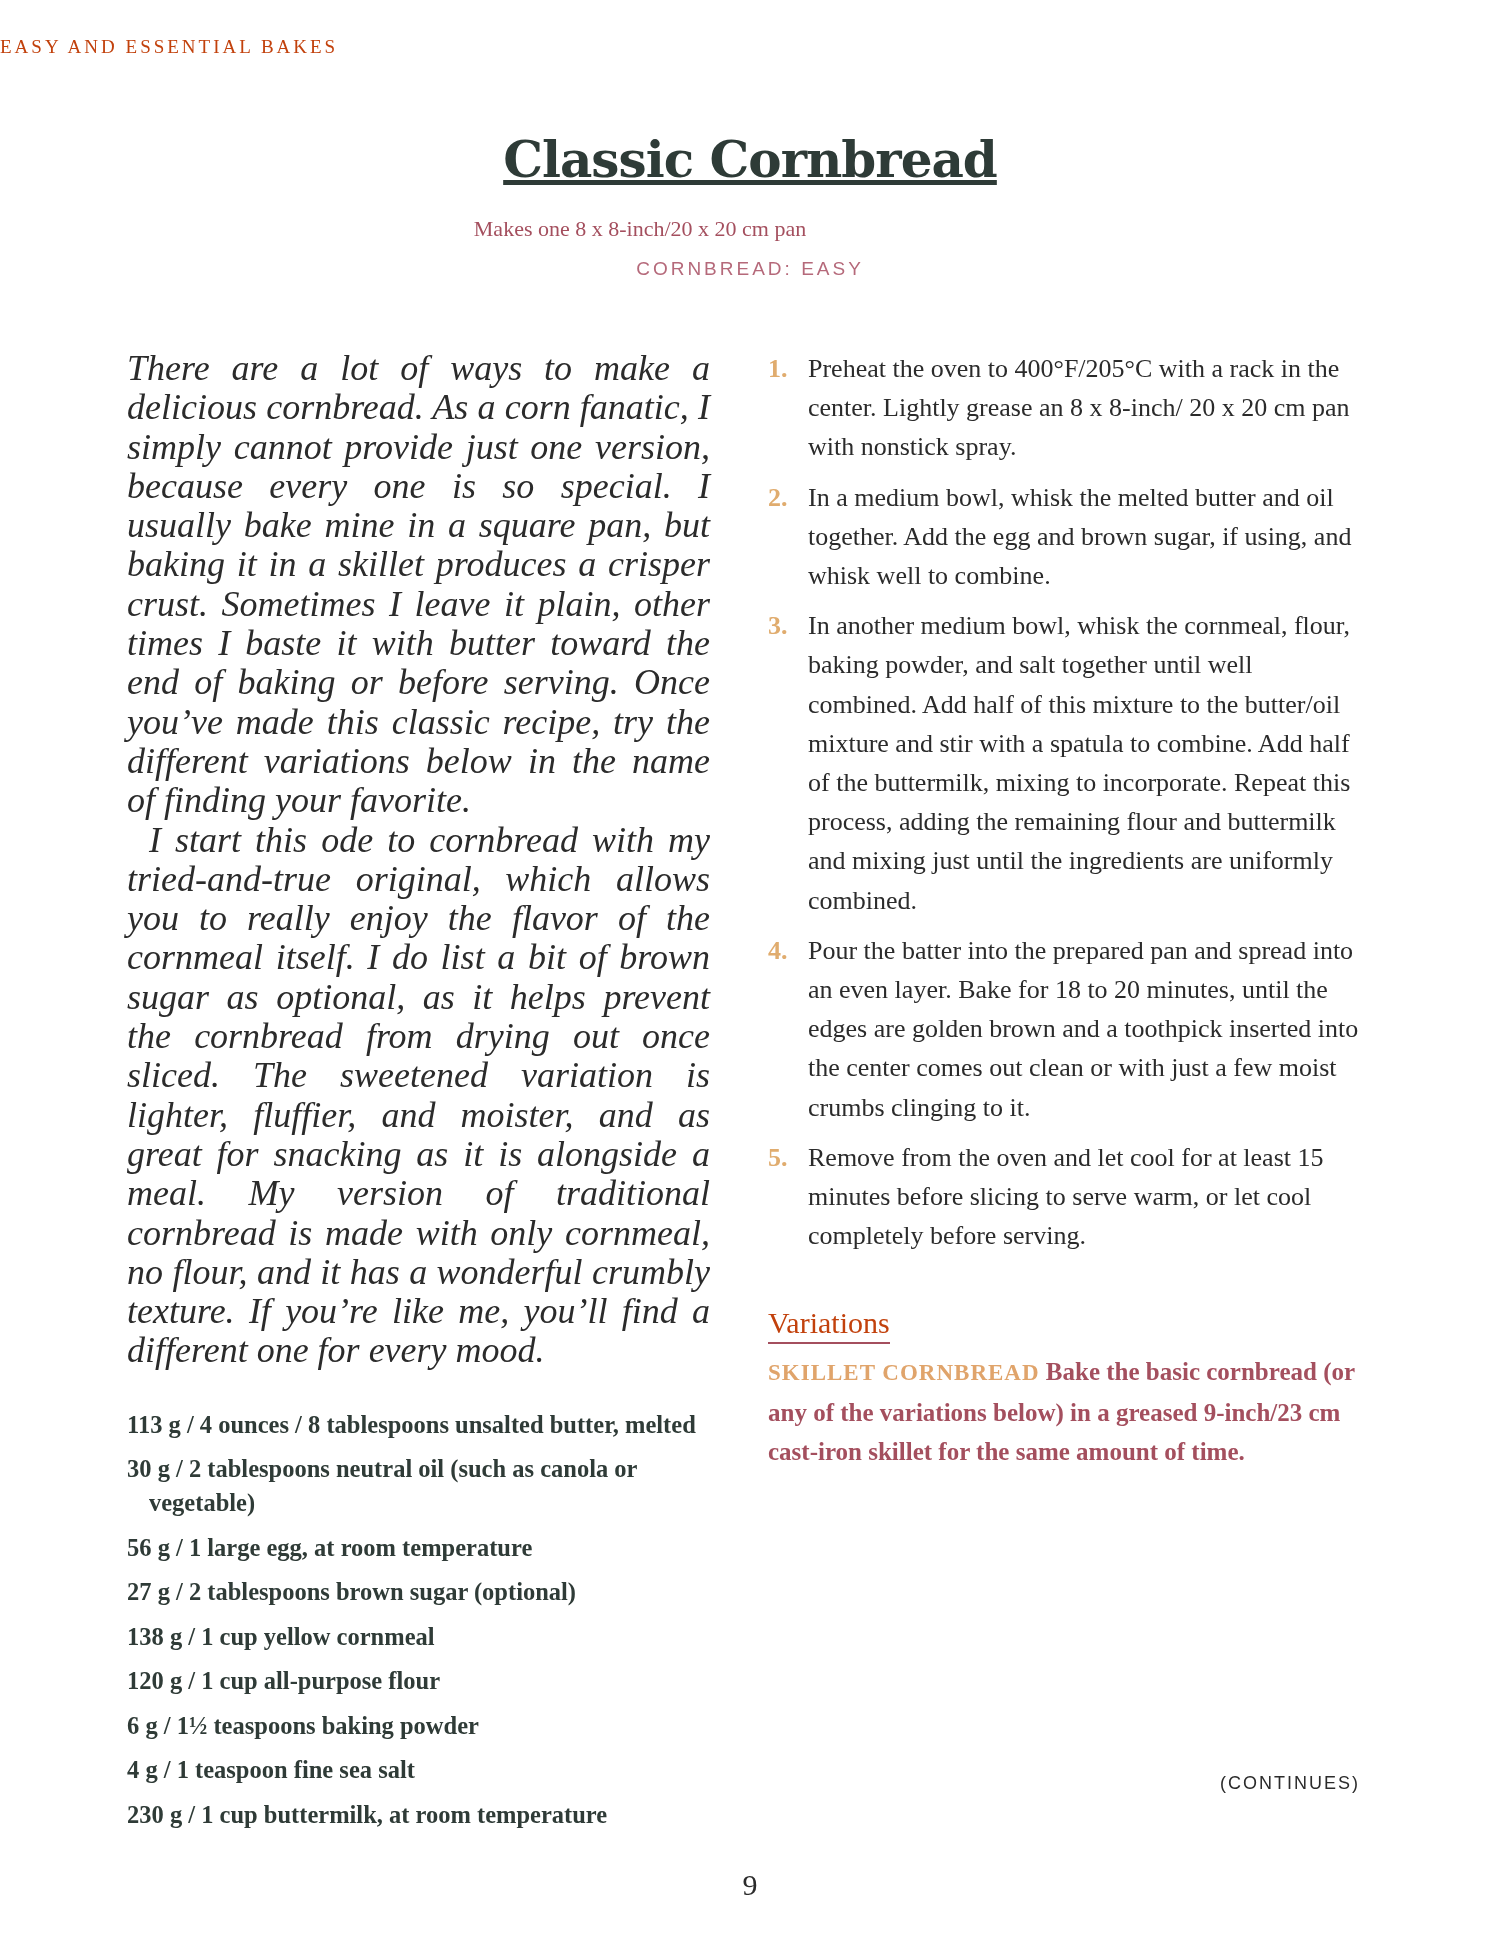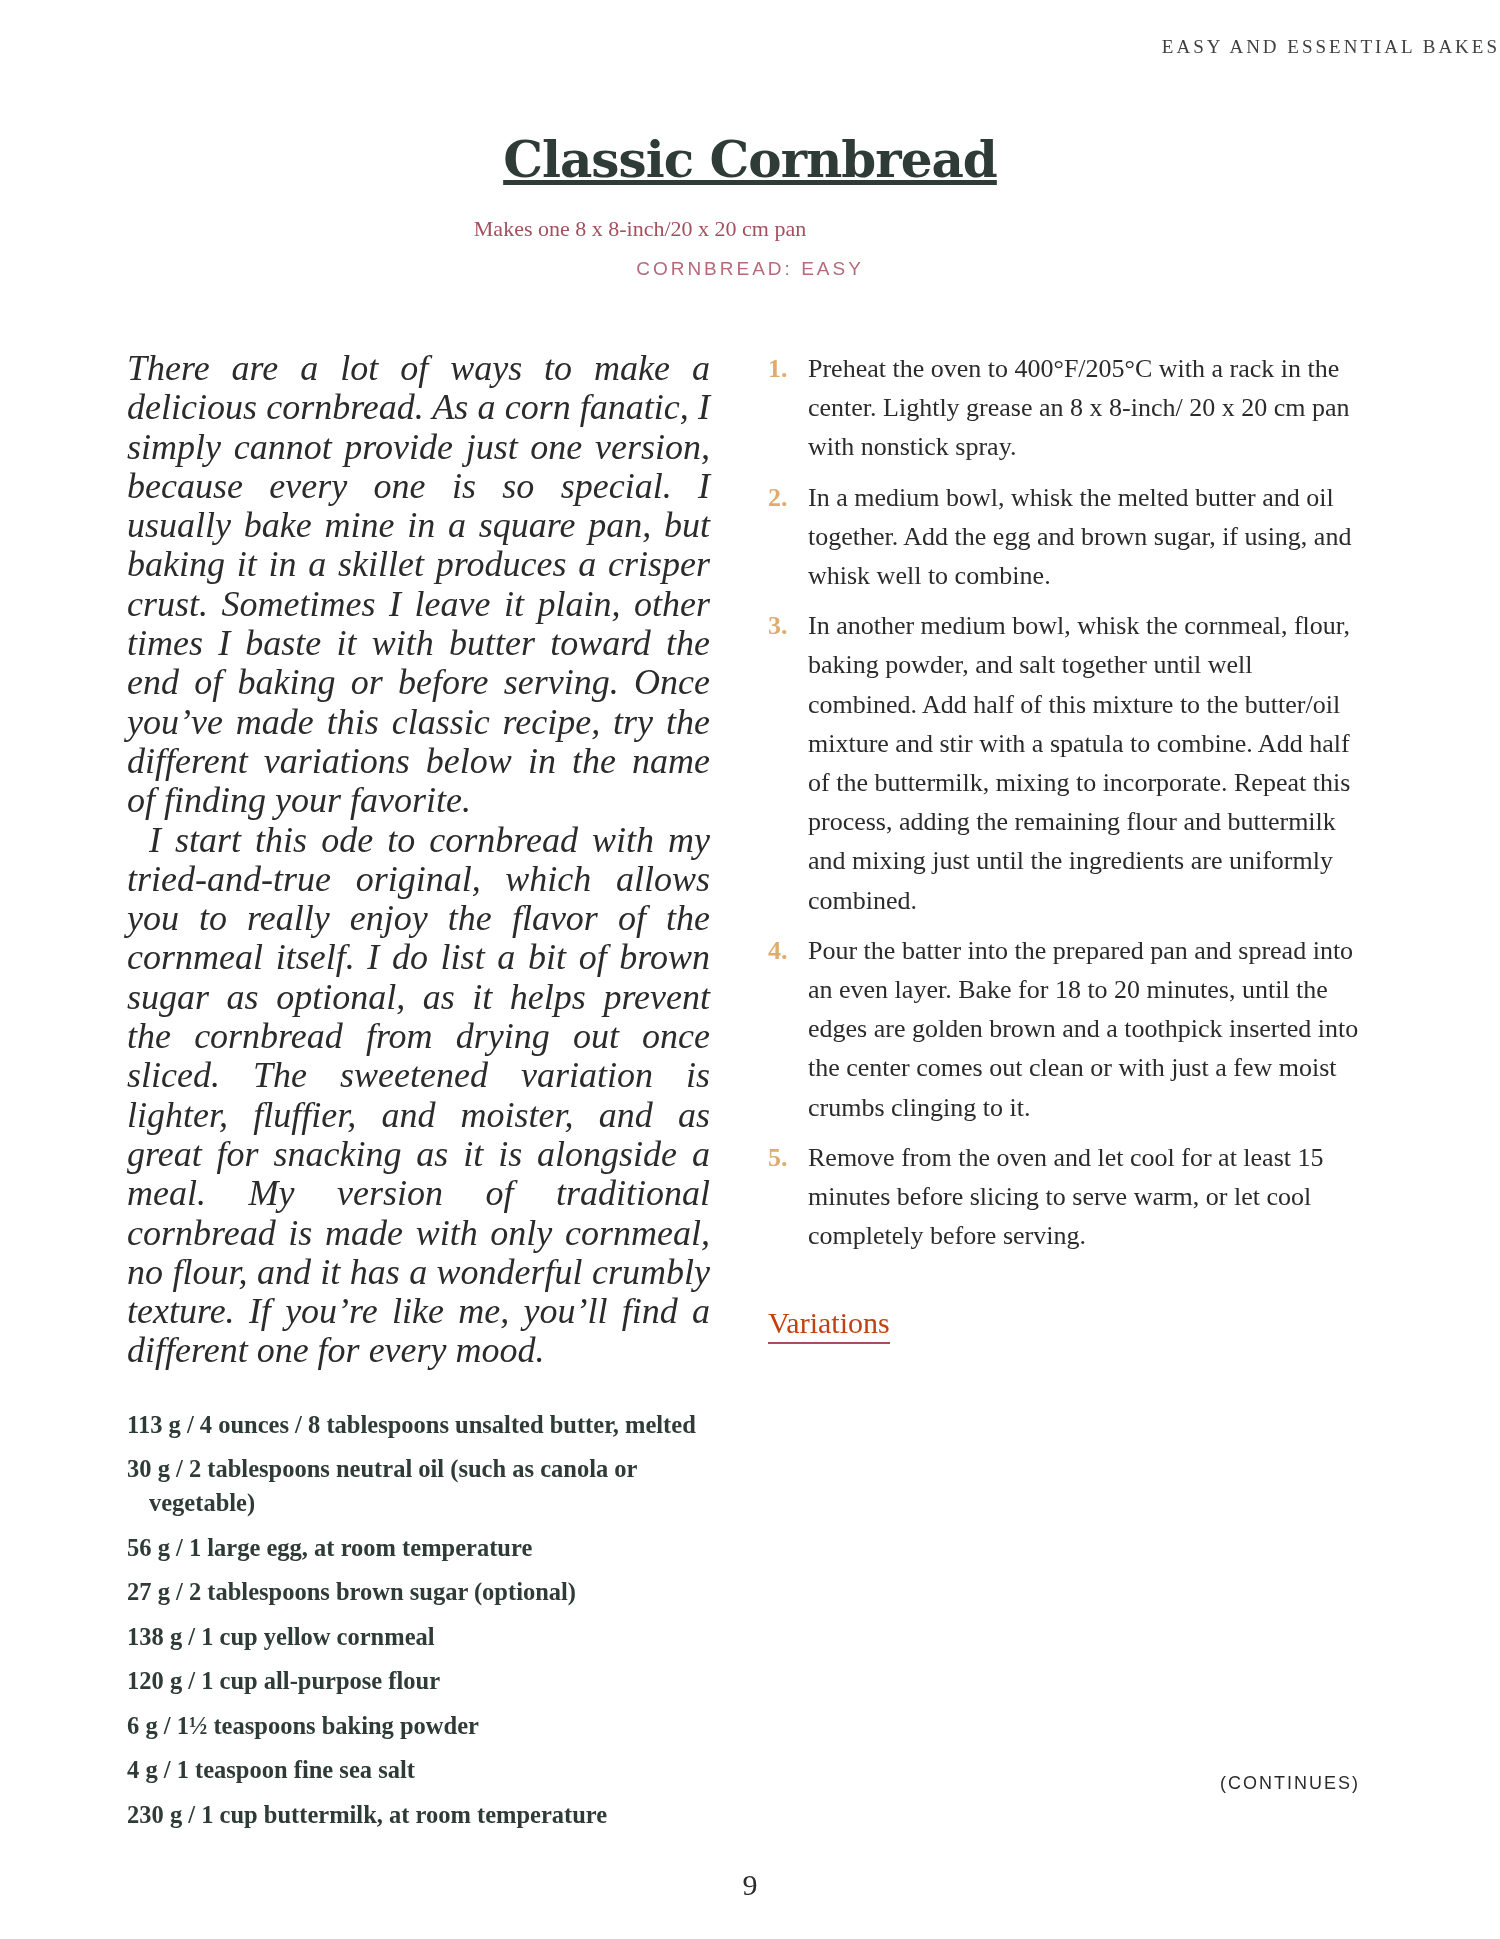--- a/index.html
+++ b/index.html
@@ -13,25 +13,25 @@
       position: relative;
       overflow: hidden;
       font-family: "Liberation Serif", "DejaVu Serif", serif;
       color: #2f3431;
     }
     .running-head {
       position: absolute;
       top: 36px;
       left: 0;
       width: 1500px;
-      text-align: right;
+      text-align: left;
       font-family: "Liberation Serif", serif;
       font-size: 19px;
       letter-spacing: 3px;
-      color: #404040;
+      color: #c2410c;
     }
     .title {
       position: absolute;
       top: 130px;
       left: 0;
       width: 1500px;
       text-align: center;
       font-family: "DejaVu Serif", serif;
       font-weight: bold;
       font-size: 50px;
@@ -215,17 +215,21 @@
       <span>Pour the batter into the prepared pan and spread into an even layer. Bake for 18 to 20 minutes, until the edges are golden brown and a toothpick inserted into the center comes out clean or with just a few moist crumbs clinging to it.</span>
     </li>
     <li>
       <span class="step-num">5.</span>
       <span>Remove from the oven and let cool for at least 15 minutes before slicing to serve warm, or let cool completely before serving.</span>
     </li>
   </ol>
 
   <div class="variations-heading">Variations</div>
 
+  <p class="variation">
+    <span class="variation-name">SKILLET CORNBREAD</span>
+    <span>Bake the basic cornbread (or any of the variations below) in a greased 9-inch/23 cm cast-iron skillet for the same amount of time.</span>
+  </p>
 </div>
 
 <div class="continues">(CONTINUES)</div>
 
 <div class="page-number">9</div>
 
 </body></html>

